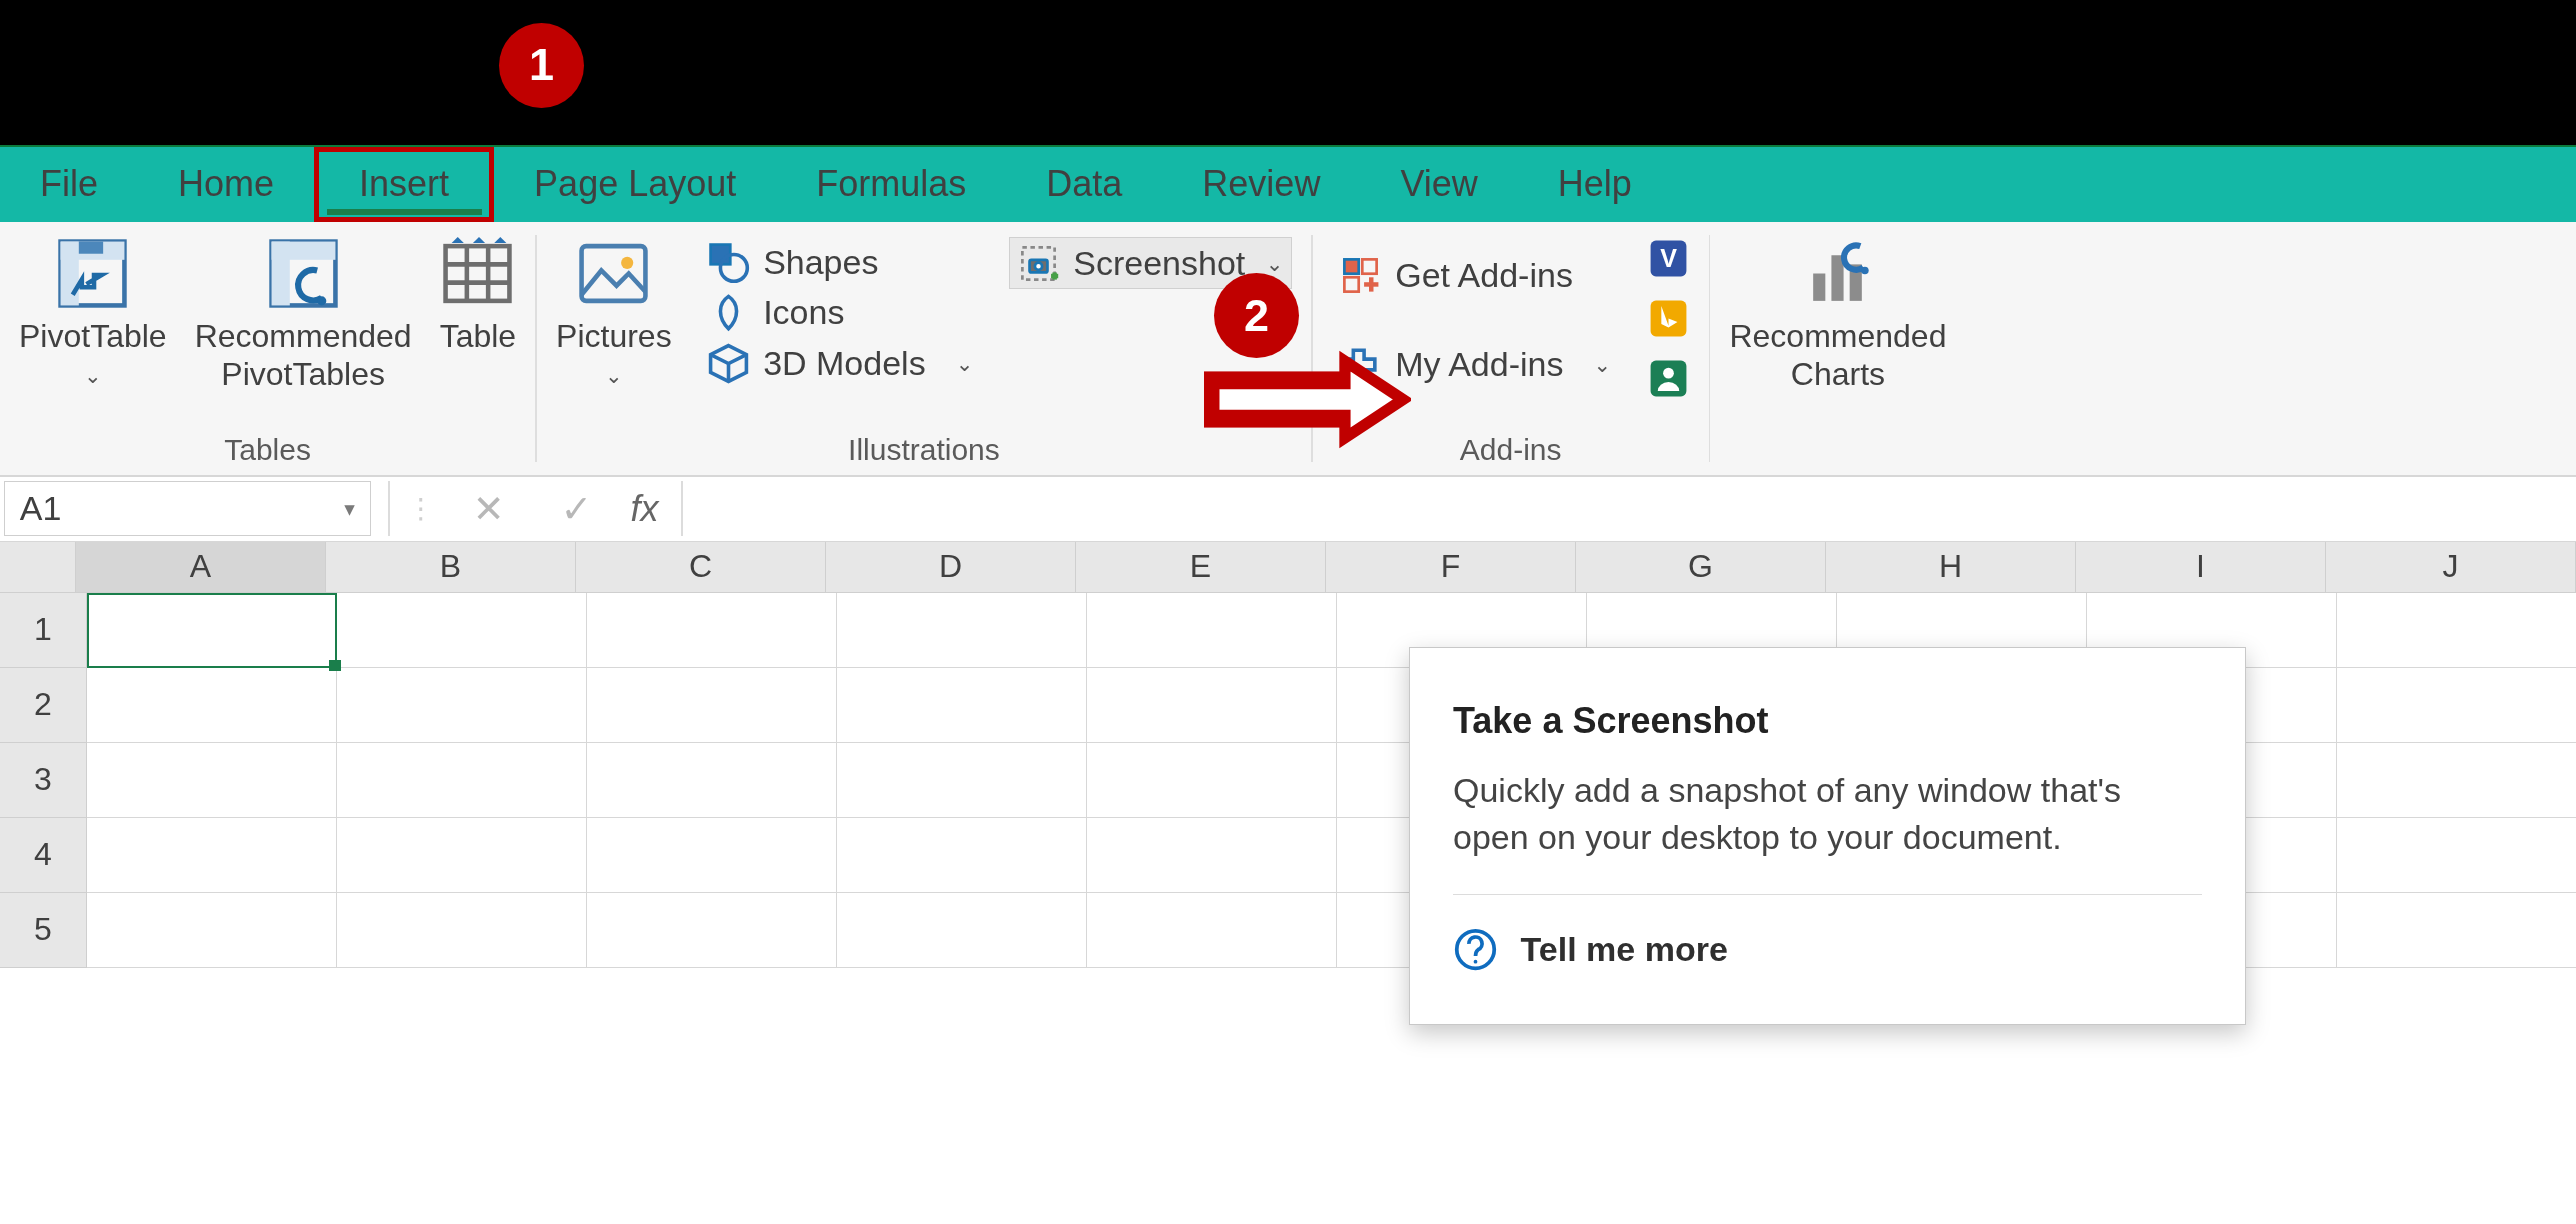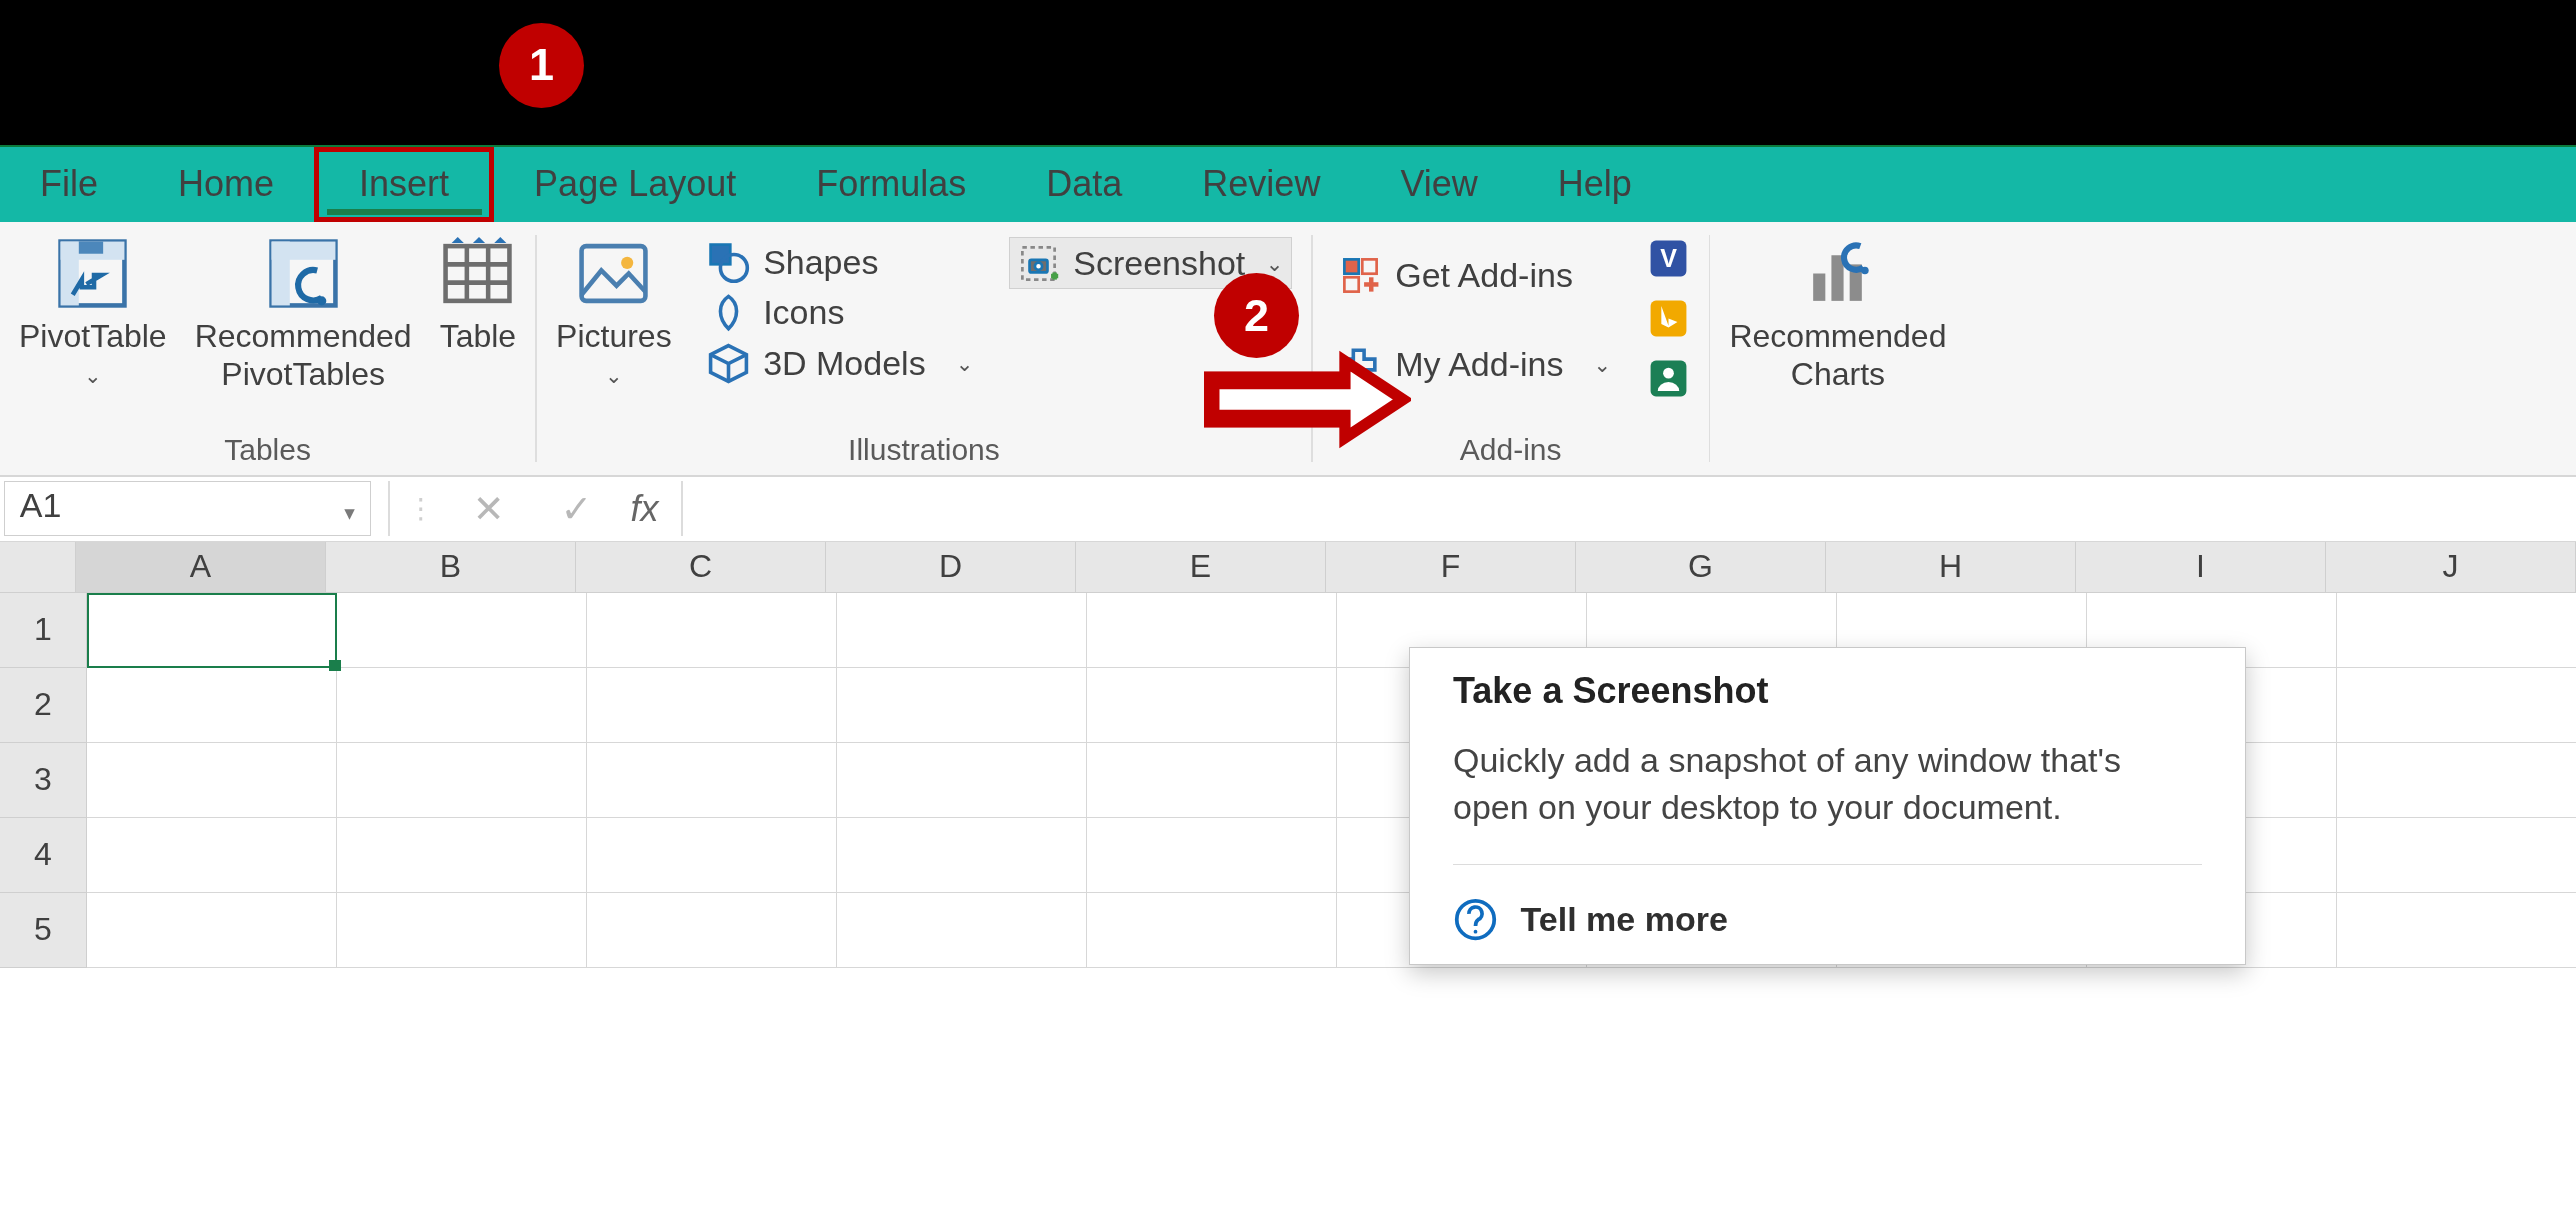--- a/index.html
+++ b/index.html
@@ -20,21 +20,21 @@
   .big .lbl{text-align:center;line-height:1.2}
   .drop{font-size:21px;color:#555;margin-top:1.9px}
   .small-stack{display:flex;flex-direction:column;justify-content:flex-start;padding-top:5.6px}
   .small-btn{display:flex;align-items:center;gap:13px;font-size:34px;color:#404040;cursor:pointer;white-space:nowrap;padding:3.8px 7.5px}
   .small-btn svg{width:43px;height:43px;flex-shrink:0;stroke:#1976b4;stroke-width:3;fill:none}
   .small-btn.hi{background:#e9e9e9;border:0.9px solid #d0d0d0}
   .addin-icons{display:flex;flex-direction:column;gap:17px;padding-top:5.6px}
   .addin-icons svg{width:43px;height:43px}
   
   .fbar{display:flex;align-items:center;border-top:0.9px solid #d7d7d7;border-bottom:0.9px solid #d7d7d7;height:66px;padding:3.8px}
-  .namebox{width:367px;height:55px;border:0.9px solid #cfcfcf;display:flex;align-items:flex-end;padding:10px 15px;font-size:34px;color:#404040;justify-content:space-between}
+  .namebox{width:367px;height:55px;border:0.9px solid #cfcfcf;display:flex;align-items:center;padding:16px 15px;font-size:34px;color:#404040;justify-content:space-between}
   .namebox .dd{font-size:21px;color:#7a7a7a}
   .fbtns{display:flex;align-items:center;gap:56px;margin:0 38px;color:#b8b8b8;font-size:38px}
   .fxlbl{font-style:italic;font-size:36px;color:#666;margin-right:22.6px}
   .fxinput{flex:1;border:0;font-size:34px;outline:none}
   
   .grid{display:flex}
   .corner{width:87px;height:51px;background:#e7e7e7;border-right:0.9px solid #cfcfcf;border-bottom:0.9px solid #cfcfcf}
   .colhdrs{display:flex}
   .colhdr{width:250px;height:51px;background:#e7e7e7;border-right:0.9px solid #cfcfcf;border-bottom:0.9px solid #cfcfcf;display:flex;align-items:center;justify-content:center;font-size:32px;color:#404040}
   .colhdr.sel{background:#d6d6d6}
@@ -43,21 +43,21 @@
   .cells{position:relative}
   .row{display:flex}
   .cell{width:250px;height:75px;border-right:0.9px solid #d7d7d7;border-bottom:0.9px solid #d7d7d7}
   .sel-cell{border:2.8px solid #1a7e4b;position:relative}
   .sel-cell::after{content:"";position:absolute;right:-5.6px;bottom:-5.6px;width:11.3px;height:11.3px;background:#1a7e4b}
   
   .anno{position:absolute;z-index:50;pointer-events:none}
   .circle{width:85px;height:85px;border-radius:50%;background:#c00000;display:flex;align-items:center;justify-content:center;color:#fff;font-size:45px;font-weight:700}
   .arrow{position:absolute;z-index:40}
   
-  .tooltip{position:absolute;left:1409px;top:647px;width:837px;background:#fff;border:0.9px solid #c8c8c8;box-shadow:0 7.5px 22.6px rgba(0,0,0,.22);padding:22px 43px;z-index:60}
+  .tooltip{position:absolute;left:1409px;top:647px;width:837px;background:#fff;border:0.9px solid #c8c8c8;box-shadow:0 7.5px 22.6px rgba(0,0,0,.22);padding:52px 43px;z-index:60}
   .tooltip h3{font-size:36px;font-weight:700;color:#222;margin-bottom:24.5px}
   .tooltip p{font-size:34px;color:#444;line-height:1.4}
   .tooltip hr{border:0;border-top:0.9px solid #dcdcdc;margin:32px 0}
   .tellme{display:flex;align-items:center;gap:22.6px;font-size:34px;font-weight:700;color:#2f2f2f}
   .tellme svg{width:45px;height:45px;stroke:#0f6cbf;fill:none;stroke-width:4}
 </style>
 </head>
 <body>
 
 <div class="topbar"></div>

